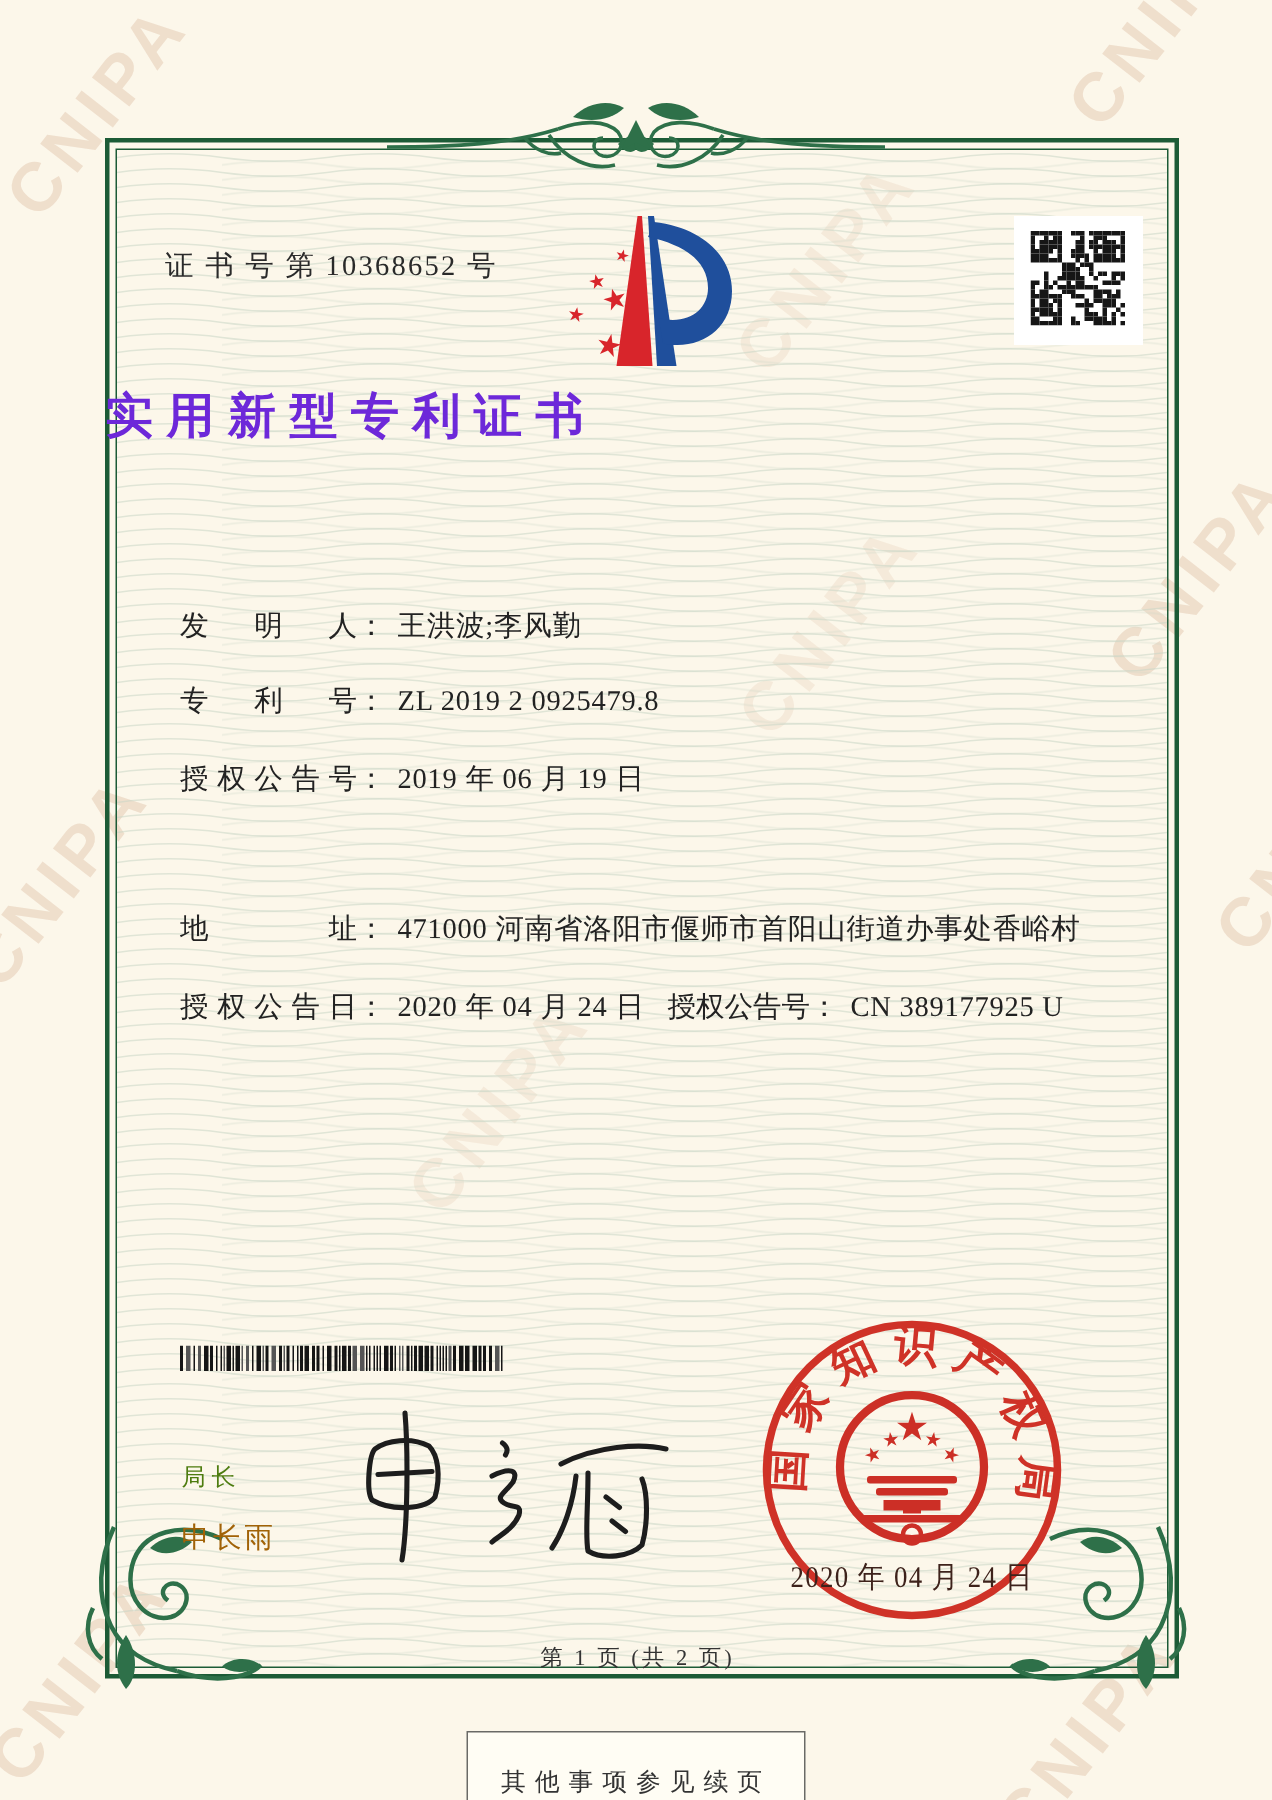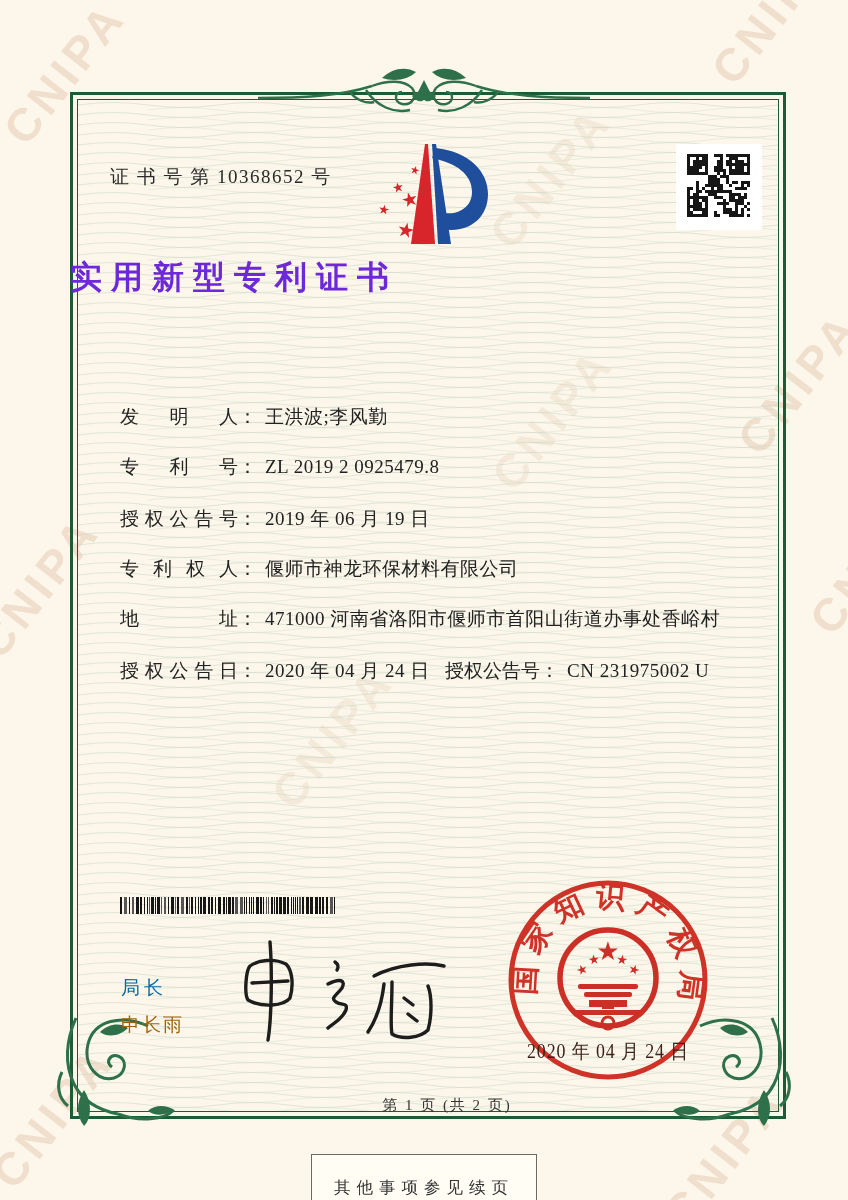--- a/index.html
+++ b/index.html
@@ -21,26 +21,26 @@
   .title{position:absolute;left:70px;top:256px;width:710px;margin:0;
          font-size:32px;font-weight:700;letter-spacing:9px;color:#6d28d9;}
   .row{position:absolute;left:120px;white-space:nowrap;font-size:19px;color:#222;}
   .flabel{display:inline-block;width:118px;text-align:justify;text-align-last:justify;vertical-align:baseline;}
   .colon{margin-right:8px;}
   .fvalue{letter-spacing:.5px;}
   .pair2{position:absolute;left:325px;top:0;}
   .paras{position:absolute;left:120px;top:700px;width:626px;font-size:17.5px;line-height:27.5px;color:#1f1f1f;}
   .paras p{margin:0;text-indent:2em;text-align:justify;}
   .barcode{position:absolute;left:120px;top:897px;}
-  .officer-title{position:absolute;left:121px;top:975px;font-size:19px;letter-spacing:4px;color:#0369a1;}
+  .officer-title{position:absolute;left:121px;top:975px;font-size:16px;letter-spacing:4px;color:#4d7c0f;}
   .officer-name{position:absolute;left:121px;top:1012px;font-size:19px;letter-spacing:2px;color:#a16207;}
   .signature{position:absolute;left:232px;top:936px;}
   .seal{position:absolute;left:504px;top:878px;}
   .page-footer{position:absolute;left:70px;top:1096px;width:710px;text-align:center;font-size:15px;
-               letter-spacing:2px;color:#333;padding-left:22px;}
+               letter-spacing:2px;color:#333;}
   .cont-box{position:absolute;left:50%;top:1130px;transform:translateX(-50%);border:1px solid #6a6a66;
             background:#fffdf4;padding:22px 22px;font-size:16.5px;letter-spacing:6px;color:#333;z-index:6;margin-top:24px;}
 </style>
 </head>
 <body>
 
 <div class="page">
 
   <span class="wm" style="left:-18px;top:46px">CNIPA</span>
   <span class="wm" style="left:690px;top:-14px">CNIPA</span>
@@ -386,30 +386,27 @@
 
     <div class="row" style="top:404px">
       <span class="flabel">发明人</span><span class="colon">：</span><span class="fvalue">王洪波;李风勤</span>
     </div>
     <div class="row" style="top:454px">
       <span class="flabel">专利号</span><span class="colon">：</span><span class="fvalue">ZL 2019 2 0925479.8</span>
     </div>
     <div class="row" style="top:506px">
       <span class="flabel">授权公告号</span><span class="colon">：</span><span class="fvalue">2019 年 06 月 19 日</span>
     </div>
-    <div class="row" style="top:556px">
-      <span class="flabel">专利权人</span><span class="colon">：</span><span class="fvalue">偃师市神龙环保材料有限公司</span>
-    </div>
     <div class="row" style="top:606px">
       <span class="flabel">地址</span><span class="colon">：</span><span class="fvalue">471000 河南省洛阳市偃师市首阳山街道办事处香峪村</span>
     </div>
     <div class="row" style="top:658px">
       <span class="flabel">授权公告日</span><span class="colon">：</span><span class="fvalue">2020 年 04 月 24 日</span>
       <span class="pair2">
-        <span>授权公告号</span><span class="colon">：</span><span class="fvalue">CN 231975002 U</span>
+        <span>授权公告号</span><span class="colon">：</span><span class="fvalue">CN 389177925 U</span>
       </span>
     </div>
 
     <div class="paras">
     </div>
 
     <svg id="bc" class="barcode" width="218" height="17" xmlns="http://www.w3.org/2000/svg">
         <rect x="0" y="0" width="2" height="17" fill="#151515"></rect>
         <rect x="4" y="0" width="3" height="17" fill="#555"></rect>
         <rect x="9" y="0" width="1" height="17" fill="#151515"></rect>

